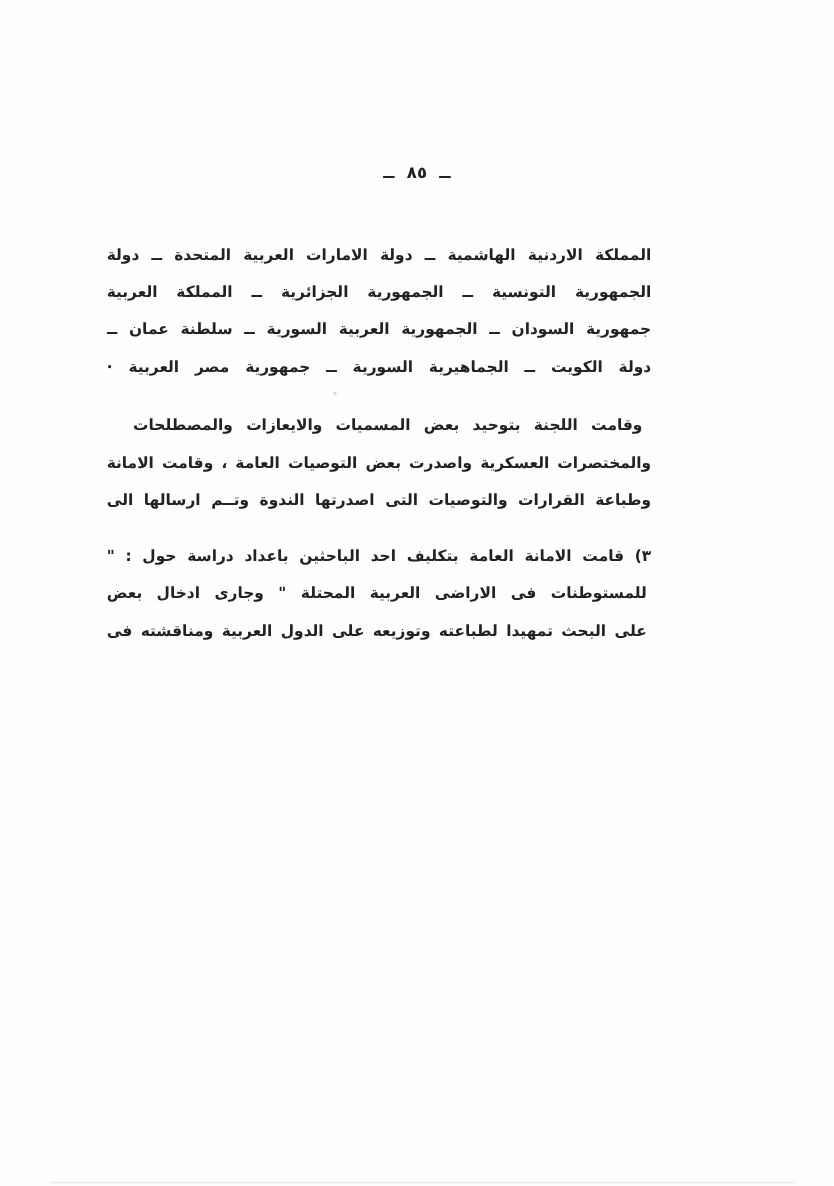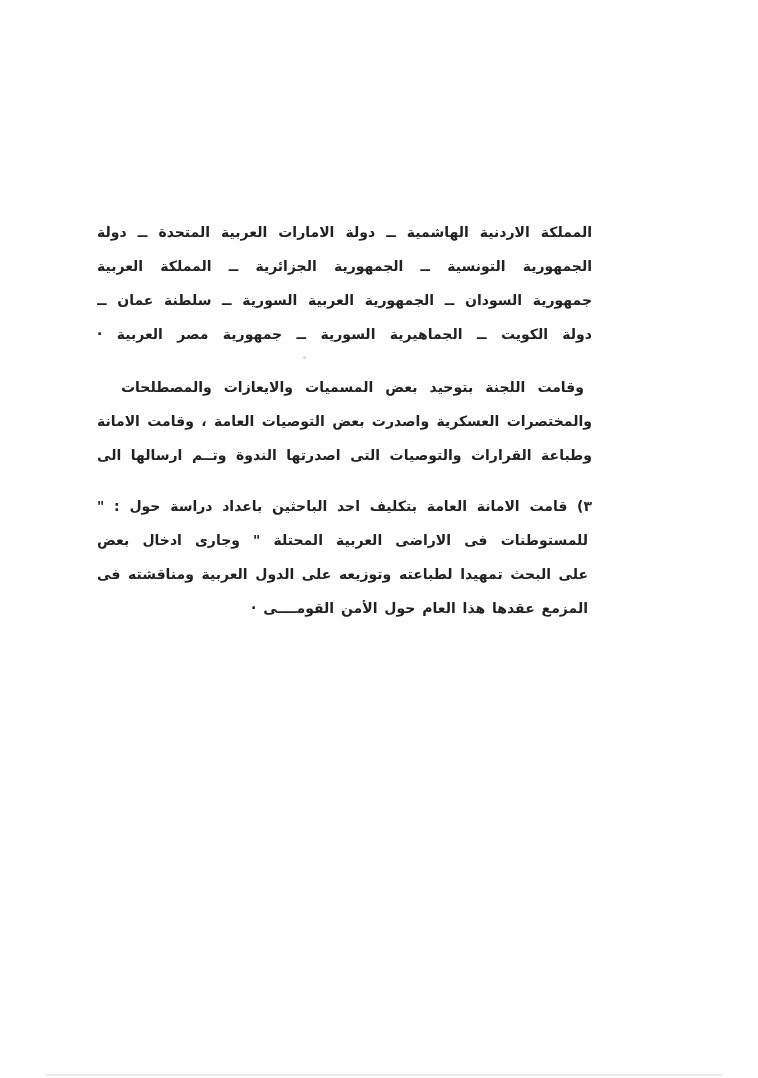--- a/index.html
+++ b/index.html
@@ -76,37 +76,37 @@
     height: 2px;
     background: #ededed;
     border-radius: 2px;
   }
 </style>
 </head>
 <body>
 
 <div class="page">
 
+  <div class="page-number">ــ ٨٥ ــ</div>
 
   <div class="text-block para1">
     <div class="line fill">المملكة الاردنية الهاشمية ــ دولة الامارات العربية المتحدة ــ دولة البحريـــن ــ</div>
     <div class="line fill">الجمهورية التونسية ــ الجمهورية الجزائرية ــ المملكة العربية السعوديـــة ــ</div>
     <div class="line fill">جمهورية السودان ــ الجمهورية العربية السورية ــ سلطنة عمان ــ دولة فلسطين ــ</div>
     <div class="line fill">دولة الكويت ــ الجماهيرية السورية ــ جمهورية مصر العربية ·</div>
   </div>
 
   <div class="text-block para2">
     <div class="line fill indent-first">وقامت اللجنة بتوحيد بعض المسميات والايعازات والمصطلحات والرمـــوز</div>
     <div class="line fill">والمختصرات العسكرية واصدرت بعض التوصيات العامة ، وقامت الامانة العامة باعداد</div>
     <div class="line fill">وطباعة القرارات والتوصيات التى اصدرتها الندوة وتــم ارسالها الى كل الدول العربية</div>
   </div>
 
   <div class="text-block para3">
     <div class="line fill">٣) قامت الامانة العامة بتكليف احد الباحثين باعداد دراسة حول : " الدور العسكرى</div>
     <div class="line fill hang">للمستوطنات  فى الاراضى العربية المحتلة "  وجارى ادخال بعض التعديــــلات</div>
     <div class="line fill hang">على البحث تمهيدا لطباعته  وتوزيعه على الدول العربية ومناقشته فى النــــدوة</div>
-    <div class="line hang">المزمع عقدها هذا العام حول الأمن القومــــى ·</div>
   </div>
 
   <div class="speck"></div>
   <div class="scan-edge-bottom"></div>
 
 </div>
 
 </body></html>

